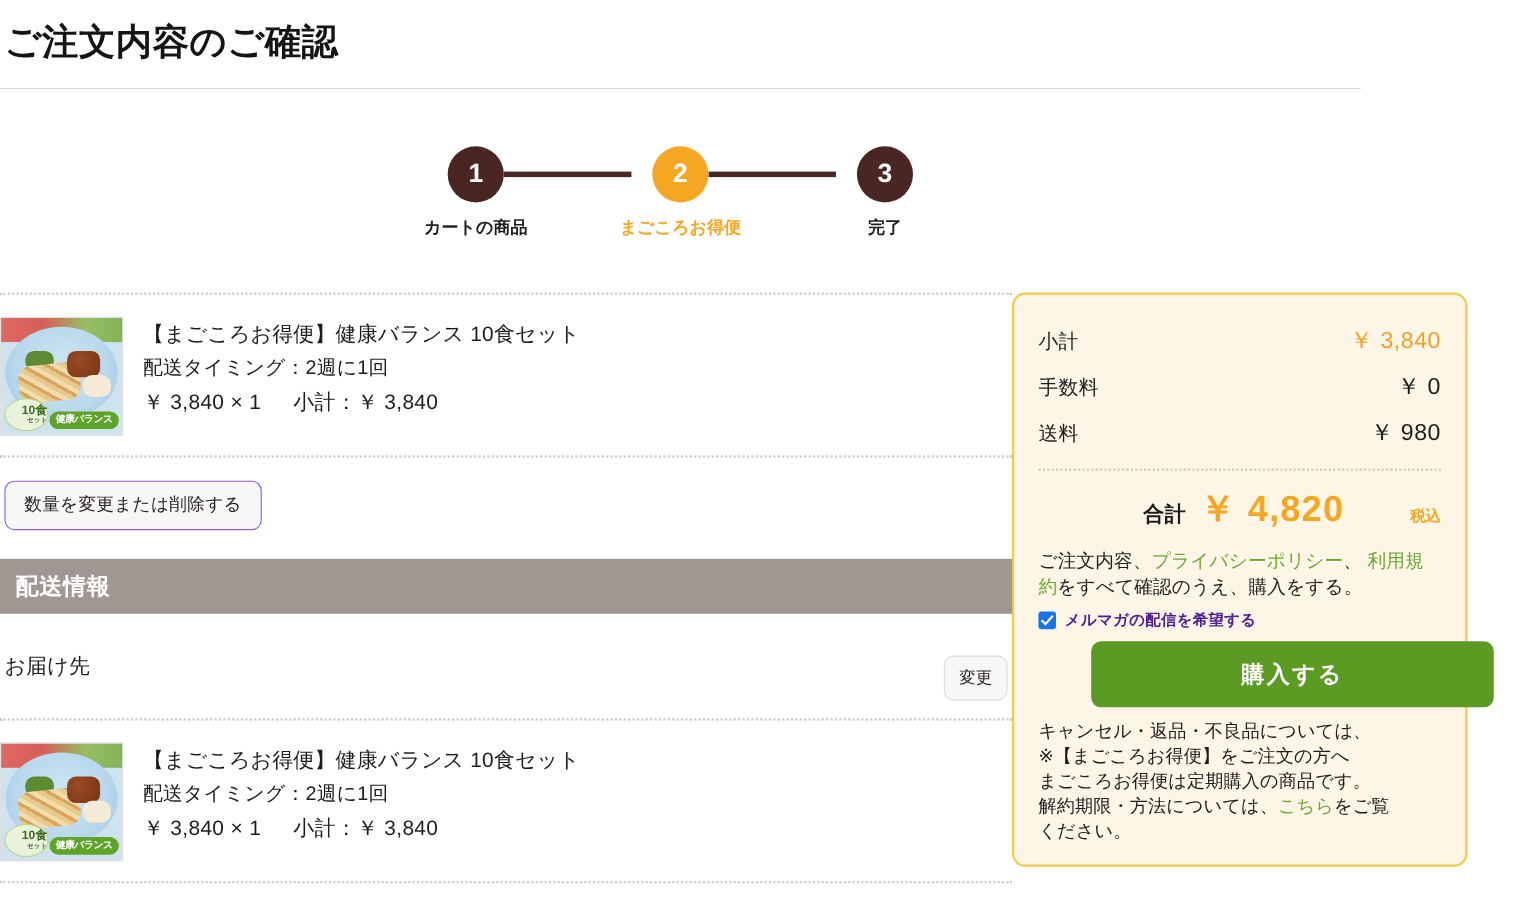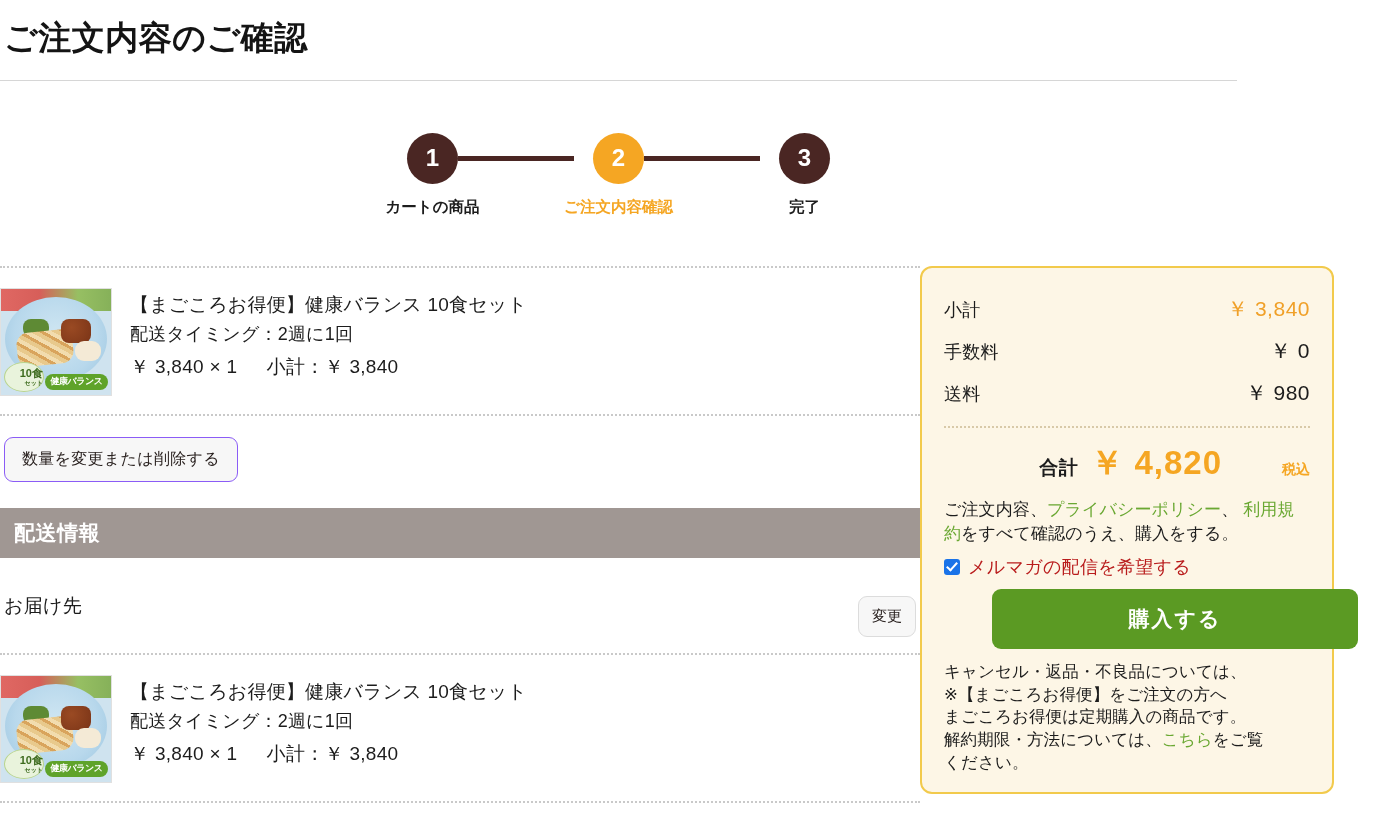--- a/index.html
+++ b/index.html
@@ -327,23 +327,23 @@
   .cb::after {
     content: "";
     position: absolute;
     left: 5px; top: 1px;
     width: 4px; height: 9px;
     border: solid #fff;
     border-width: 0 2px 2px 0;
     transform: rotate(42deg);
   }
   .mailmag-label {
-    font-size: 18px;
-    font-weight: normal;
-    color: #b91c1c;
+    font-size: 14px;
+    font-weight: bold;
+    color: #4c1d95;
     letter-spacing: 0.3px;
     cursor: pointer;
   }
 
   .buy-btn {
     display: block;
     width: 100%;
     background: #5b9a23;
     color: #ffffff;
     border: none;
@@ -379,21 +379,21 @@
       <div class="step-bar b1"></div>
       <div class="step-bar b2"></div>
 
       <div class="step">
         <div class="step-circle done">1</div>
         <div class="step-label">カートの商品</div>
       </div>
 
       <div class="step">
         <div class="step-circle active">2</div>
-        <div class="step-label active">ご注文内容確認</div>
+        <div class="step-label active">まごころお得便</div>
       </div>
 
       <div class="step">
         <div class="step-circle done">3</div>
         <div class="step-label">完了</div>
       </div>
     </div>
   </div>
 
   <div class="main">

